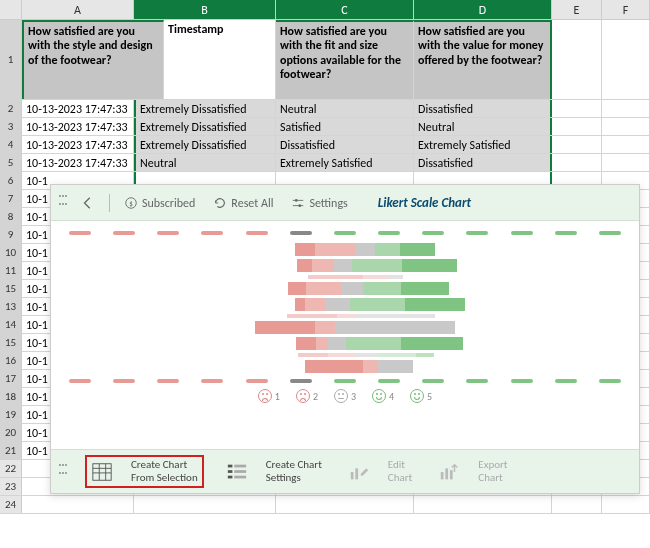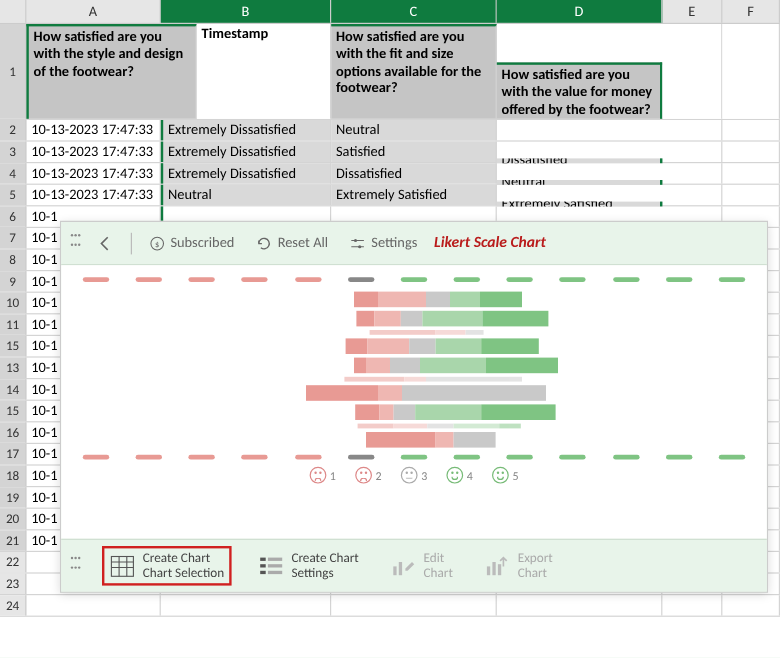--- a/index.html
+++ b/index.html
@@ -23,29 +23,29 @@
 .cell { border-right: 1px solid #d4d4d4; padding: 2px 4px; font-size: 12px; overflow: hidden; white-space: nowrap; display: flex; align-items: center; }
 .cell.wrap { white-space: normal; align-items: flex-start; line-height: 1.2; }
 .header-row { height: 80px; }
 .header-row .cell { font-weight: bold; background: #fff; }
 .header-row .cell.sel { background: #c5c5c5; }
 .data-row { height: 18px; }
 .data-row .cell.sel { background: #d9d9d9; }
 .narrow-row { height: 18px; }
 .sel-border-top { border-top: 2px solid #0f7b3f; }
 .sel-border-left { border-left: 2px solid #0f7b3f; }
-.sel-border-right { border-right: 2px solid #0f7b3f !important; margin-top: 32px; }
+.sel-border-right { border-right: 2px solid #0f7b3f !important; }
 
 .panel { position: absolute; left: 50px; top: 184px; width: 590px; height: 310px; background: #e8f4ea; border: 1px solid #ccc; box-shadow: 0 2px 8px rgba(0,0,0,0.15); }
 .panel-top { height: 36px; display: flex; align-items: center; padding: 0 8px; gap: 10px; background: #e8f4ea; border-bottom: 1px solid #d0e0d2; }
 .drag-dots { width: 8px; height: 16px; display: flex; flex-wrap: wrap; gap: 1px; }
 .drag-dots span { width: 2px; height: 2px; background: #888; border-radius: 50%; }
 .tb-btn { display: flex; align-items: center; gap: 4px; color: #666; font-size: 12px; cursor: pointer; padding: 2px 4px; }
 .tb-btn svg { width: 14px; height: 14px; }
-.brand { color: #b91c1c; font-weight: bold; font-style: italic; font-size: 13px; margin-left: 0; }
+.brand { color: #0c4a6e; font-weight: bold; font-style: italic; font-size: 13px; margin-left: 16px; }
 .howto { margin-left: auto; border: 1px solid #bbb; border-radius: 3px; padding: 4px 8px; display: flex; align-items: center; gap: 6px; background: #fff; font-size: 12px; cursor: pointer; }
 .yt { width: 18px; height: 12px; background: #ff0000; border-radius: 2px; position: relative; }
 .yt::after { content: ''; position: absolute; left: 6px; top: 2px; border-left: 5px solid #fff; border-top: 4px solid transparent; border-bottom: 4px solid transparent; }
 
 .preview { position: absolute; top: 36px; left: 0; right: 0; bottom: 44px; background: #fff; padding: 10px 18px 4px; }
 .dashes { display: flex; gap: 14px; justify-content: space-between; }
 .dash { width: 22px; height: 4px; border-radius: 2px; }
 .bars-area { margin: 8px 0 6px; }
 .bar-row { display: flex; justify-content: center; margin: 3px 0; height: 13px; }
 .bar-seg { height: 100%; }
@@ -54,21 +54,21 @@
 .face { display: flex; align-items: center; gap: 3px; font-size: 10px; color: #888; }
 .face-c { width: 14px; height: 14px; border: 1.5px solid; border-radius: 50%; position: relative; }
 .face-c::before, .face-c::after { content: ''; position: absolute; width: 2px; height: 2px; background: currentColor; border-radius: 50%; top: 3px; }
 .face-c::before { left: 3px; }
 .face-c::after { right: 3px; }
 .mouth { position: absolute; width: 6px; height: 3px; left: 3px; border: 1px solid currentColor; border-top: none; border-radius: 0 0 6px 6px; bottom: 2px; }
 .mouth.sad { border-radius: 6px 6px 0 0; border-bottom: none; border-top: 1px solid currentColor; bottom: 1px; }
 .mouth.flat { border: none; border-top: 1px solid currentColor; height: 0; bottom: 3px; }
 
 .panel-bottom { position: absolute; bottom: 0; left: 0; right: 0; height: 44px; background: #e8f4ea; border-top: 1px solid #d0e0d2; display: flex; align-items: center; padding: 0 8px; gap: 18px; }
-.action { display: flex; align-items: center; gap: 6px; font-size: 11px; color: #444; cursor: pointer; padding: 4px; line-height: 1.1; }
+.action { display: flex; align-items: center; gap: 18px; font-size: 11px; color: #444; cursor: pointer; padding: 4px; line-height: 1.1; }
 .action.disabled { color: #aaa; }
 .action.hl { border: 2px solid #d02020; padding: 2px 4px; }
 .action svg { width: 22px; height: 22px; flex-shrink: 0; }
 .action-label { display: flex; flex-direction: column; }
 </style>
 </head>
 <body>
 
 <div class="sheet">
   <div class="col-headers">
@@ -507,21 +507,21 @@
     <div class="action hl">
       <svg viewBox="0 0 24 24">
           <rect x="2" y="3" width="20" height="18" stroke="#555" fill="none"></rect>
           <line x1="2" y1="8" x2="22" y2="8" stroke="#555"></line>
           <line x1="2" y1="13" x2="22" y2="13" stroke="#555"></line>
           <line x1="9" y1="3" x2="9" y2="21" stroke="#555"></line>
           <line x1="16" y1="3" x2="16" y2="21" stroke="#555"></line>
         </svg>
       <div class="action-label">
           <span>Create Chart</span>
-          <span>Chart Selection</span>
+          <span>From Selection</span>
         </div>
     </div>
     <div class="action">
       <svg viewBox="0 0 24 24">
           <rect x="2" y="4" width="5" height="3" fill="#555"></rect>
           <rect x="9" y="4" width="13" height="3" fill="#aaa"></rect>
           <rect x="2" y="10" width="5" height="3" fill="#555"></rect>
           <rect x="9" y="10" width="13" height="3" fill="#aaa"></rect>
           <rect x="2" y="16" width="5" height="3" fill="#555"></rect>
           <rect x="9" y="16" width="13" height="3" fill="#aaa"></rect>

